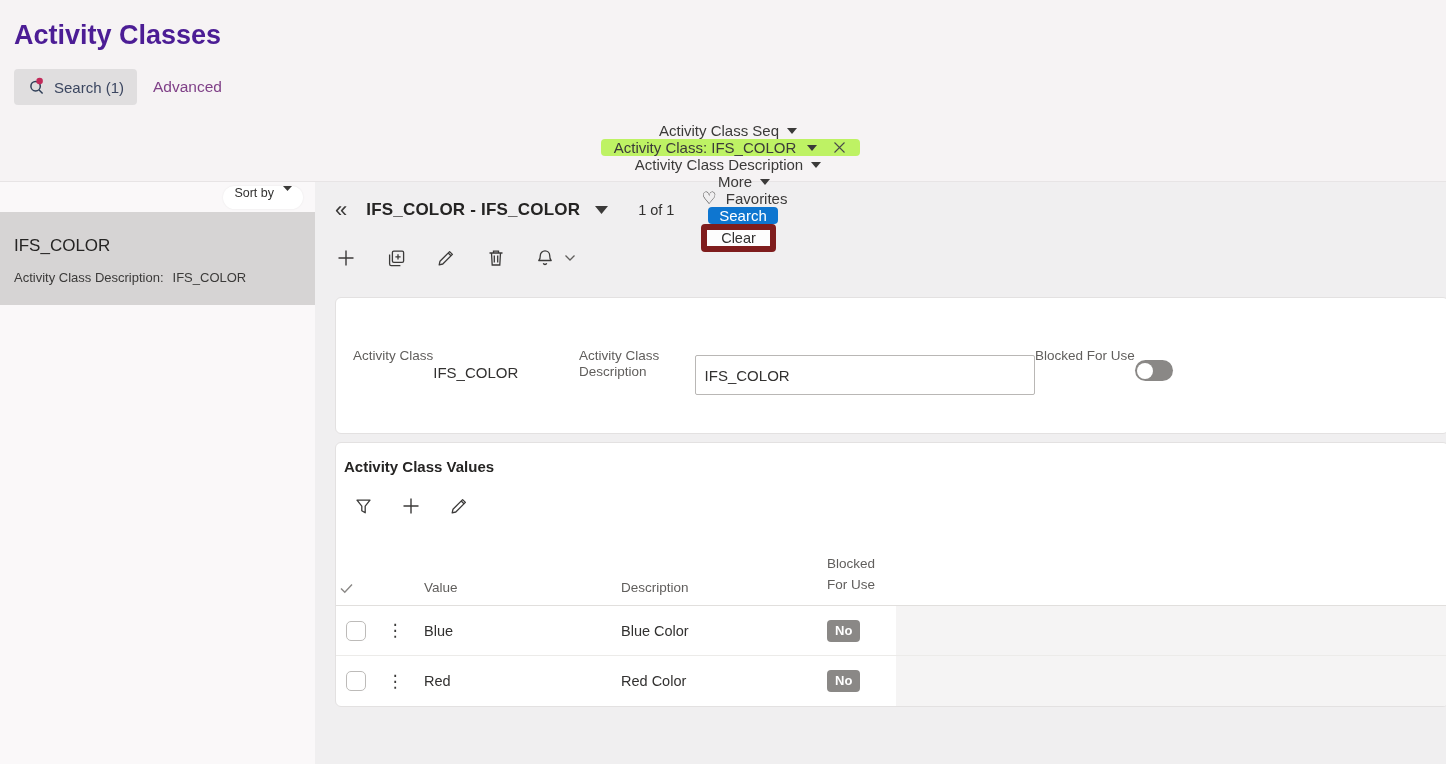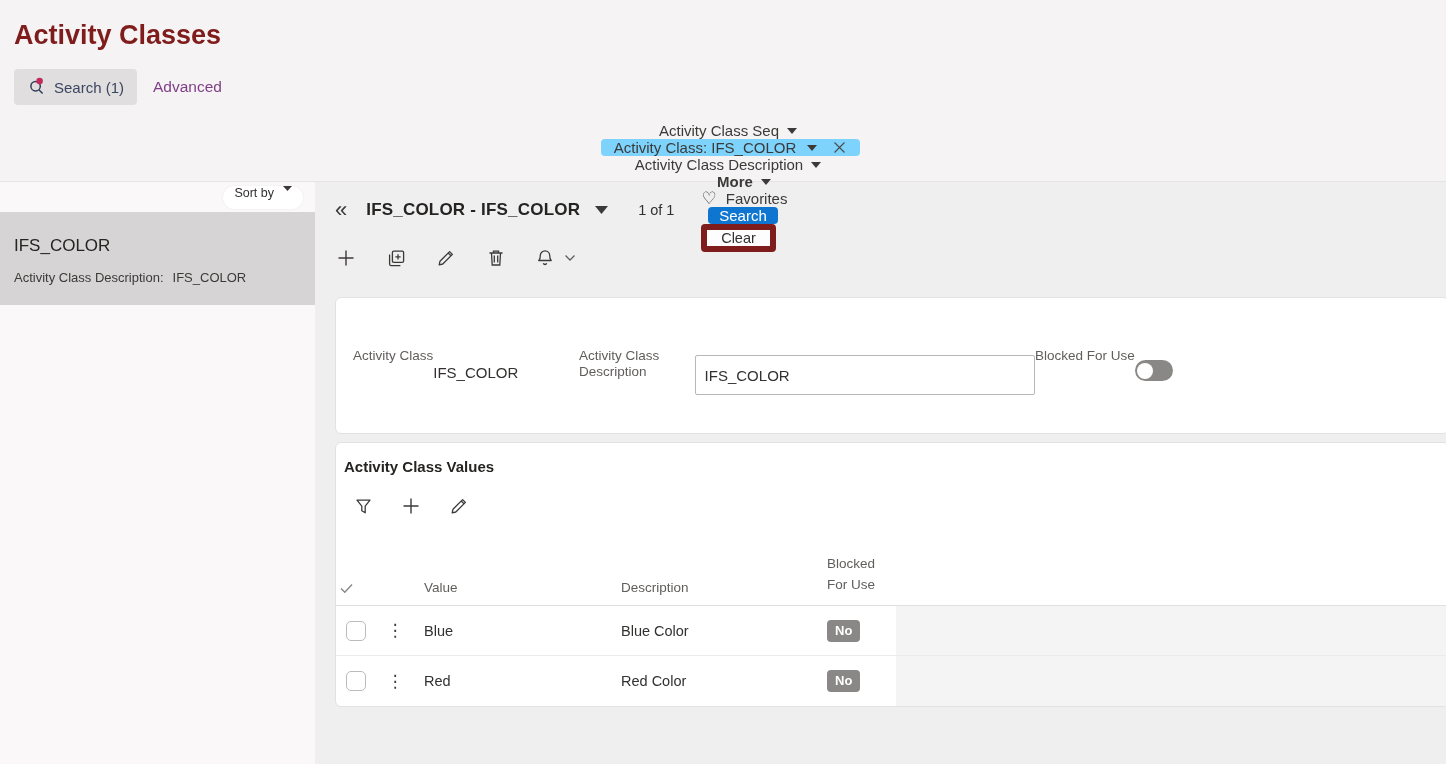--- a/index.html
+++ b/index.html
@@ -2,29 +2,29 @@
 <html><head>
 <meta charset="utf-8">
 <style>
   * { box-sizing: border-box; margin: 0; padding: 0; }
   html,body { width:1446px; height:764px; overflow:hidden; }
   body { font-family: "Liberation Sans", "DejaVu Sans", sans-serif; color:#323130; }
   .screen { width:1446px; height:764px; background:#f0eff0; overflow:hidden; }
 
   
   .top { height:182px; background:#f6f3f4; border-bottom:1px solid #e7e4e5; }
-  .page-title { padding:17px 0 0 14px; font-size:27px; font-weight:700; color:#7f1d1d; line-height:36px; }
+  .page-title { padding:17px 0 0 14px; font-size:27px; font-weight:700; color:#4c1d95; line-height:36px; }
   .search-row { margin:16px 0 0 14px; display:flex; align-items:center; gap:16px; height:36px; }
   .search-chip { background:#e0dedf; border-radius:4px; height:36px; padding:12px 13px; display:flex; align-items:center; gap:7px; font-size:15px; color:#3b4660; cursor:pointer; }
   .advanced { color:#7f3f87; font-size:15.5px; cursor:pointer; }
   .filter-row { margin-top:17px; padding-left:10px; display:flex; align-items:center; height:38px; font-size:15px; color:#3b3a39;flex-direction:column; }
   .dd { display:flex; align-items:center; gap:8px; cursor:pointer; }
-  .chip { background:#7dd3fc; border-radius:4px; height:38px; padding:0 13px; display:flex; align-items:center; gap:11px; margin:0 22px 0 27px; }
+  .chip { background:#bef264; border-radius:4px; height:38px; padding:0 13px; display:flex; align-items:center; gap:11px; margin:0 22px 0 27px; }
   .chip .x { display:flex; align-items:center; margin-left:4px; cursor:pointer; }
-  .gap-a { margin-left:32px;font-weight:bold; }
+  .gap-a { margin-left:32px; }
   .fav { display:flex; align-items:center; gap:9px; margin-left:33px; cursor:pointer; }
   .heart { font-size:17px; color:#3b3a39; line-height:1; }
   .btn-search { margin-left:30px; width:70px; height:22px; background:#0e76d0; color:#fff; border:none; border-radius:4px; font-size:15px; font-family:inherit; cursor:pointer; }
   .btn-clear { margin-left:21px; height:38px; padding:0 14px; background:#fdfdfd; color:#323130; border:6px solid #7f1d1d; border-radius:4px; font-size:14.5px; font-family:inherit; cursor:pointer; }
 
   
   .content { display:flex; height:582px; }
   .sidebar { width:315px; flex:none; background:#faf8f9; }
   .sidebar-top { height:30px; display:flex; justify-content:flex-end; align-items:center; padding-right:12px; }
   .sort-pill { background:#fff; border-radius:12px; height:23px; padding:0 11px; display:flex; align-items:flex-start; gap:9px; font-size:12.5px; color:#323130; box-shadow:0 0 2px rgba(0,0,0,.08); cursor:pointer; }

